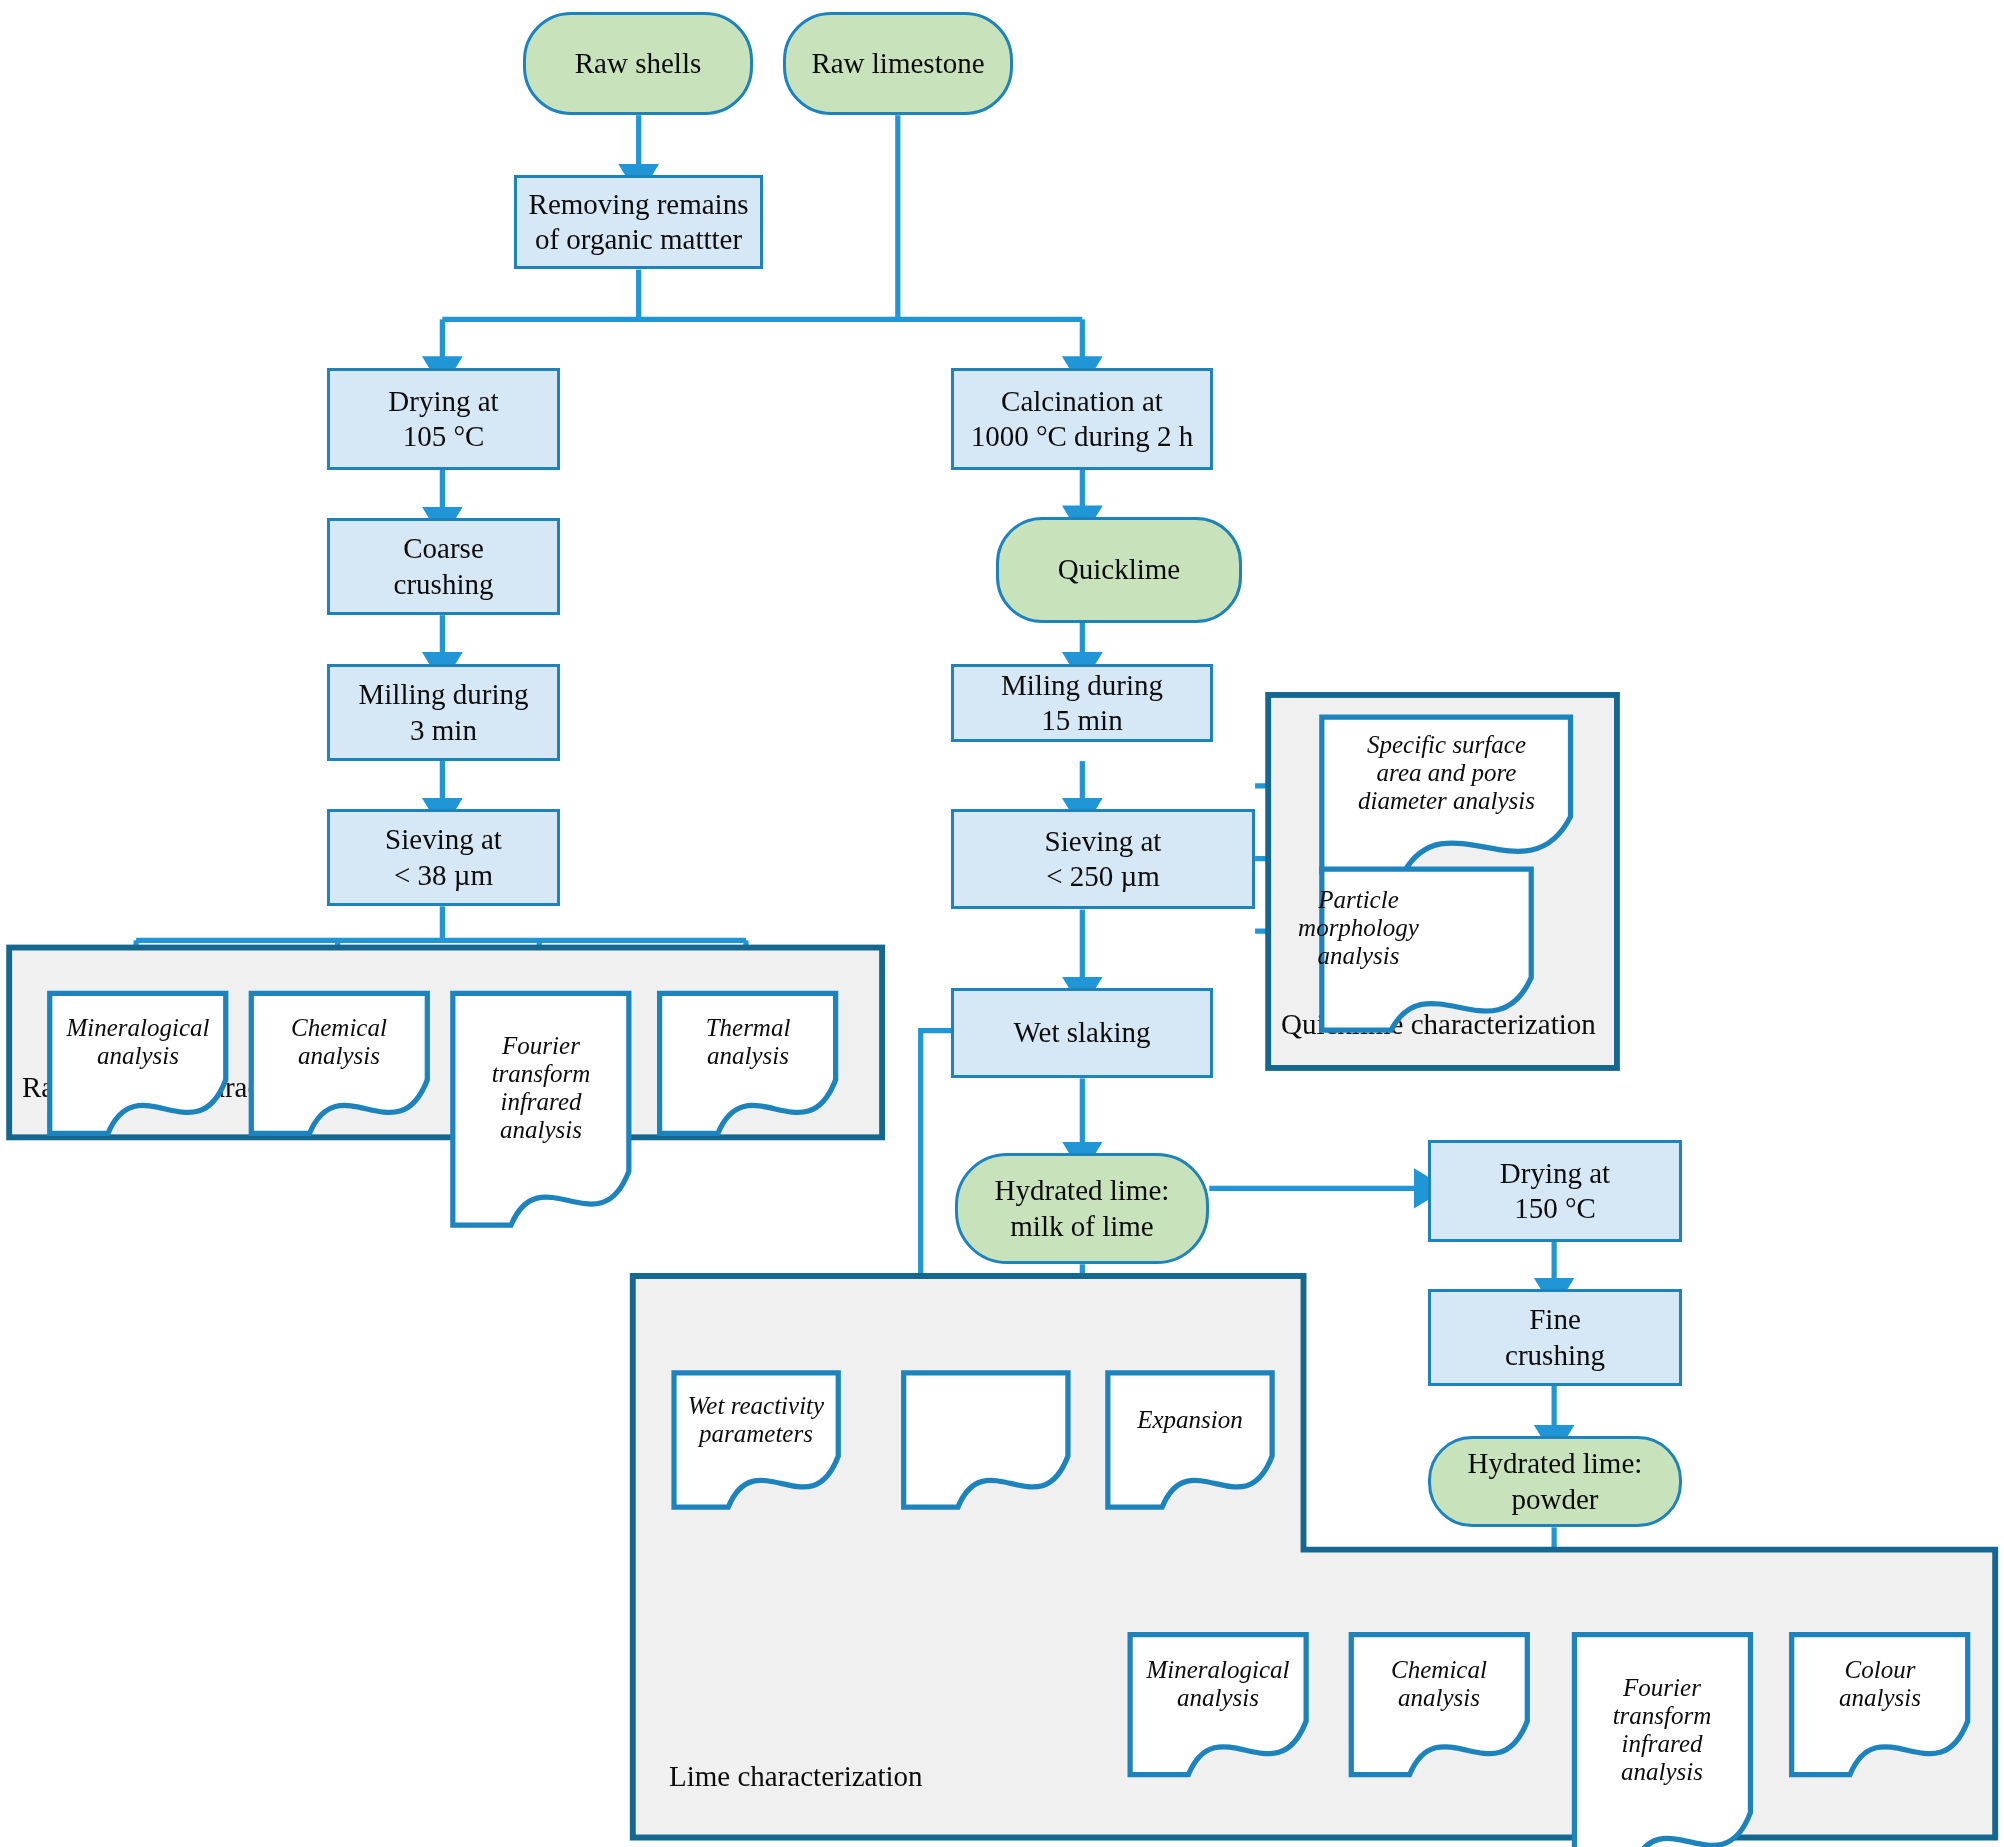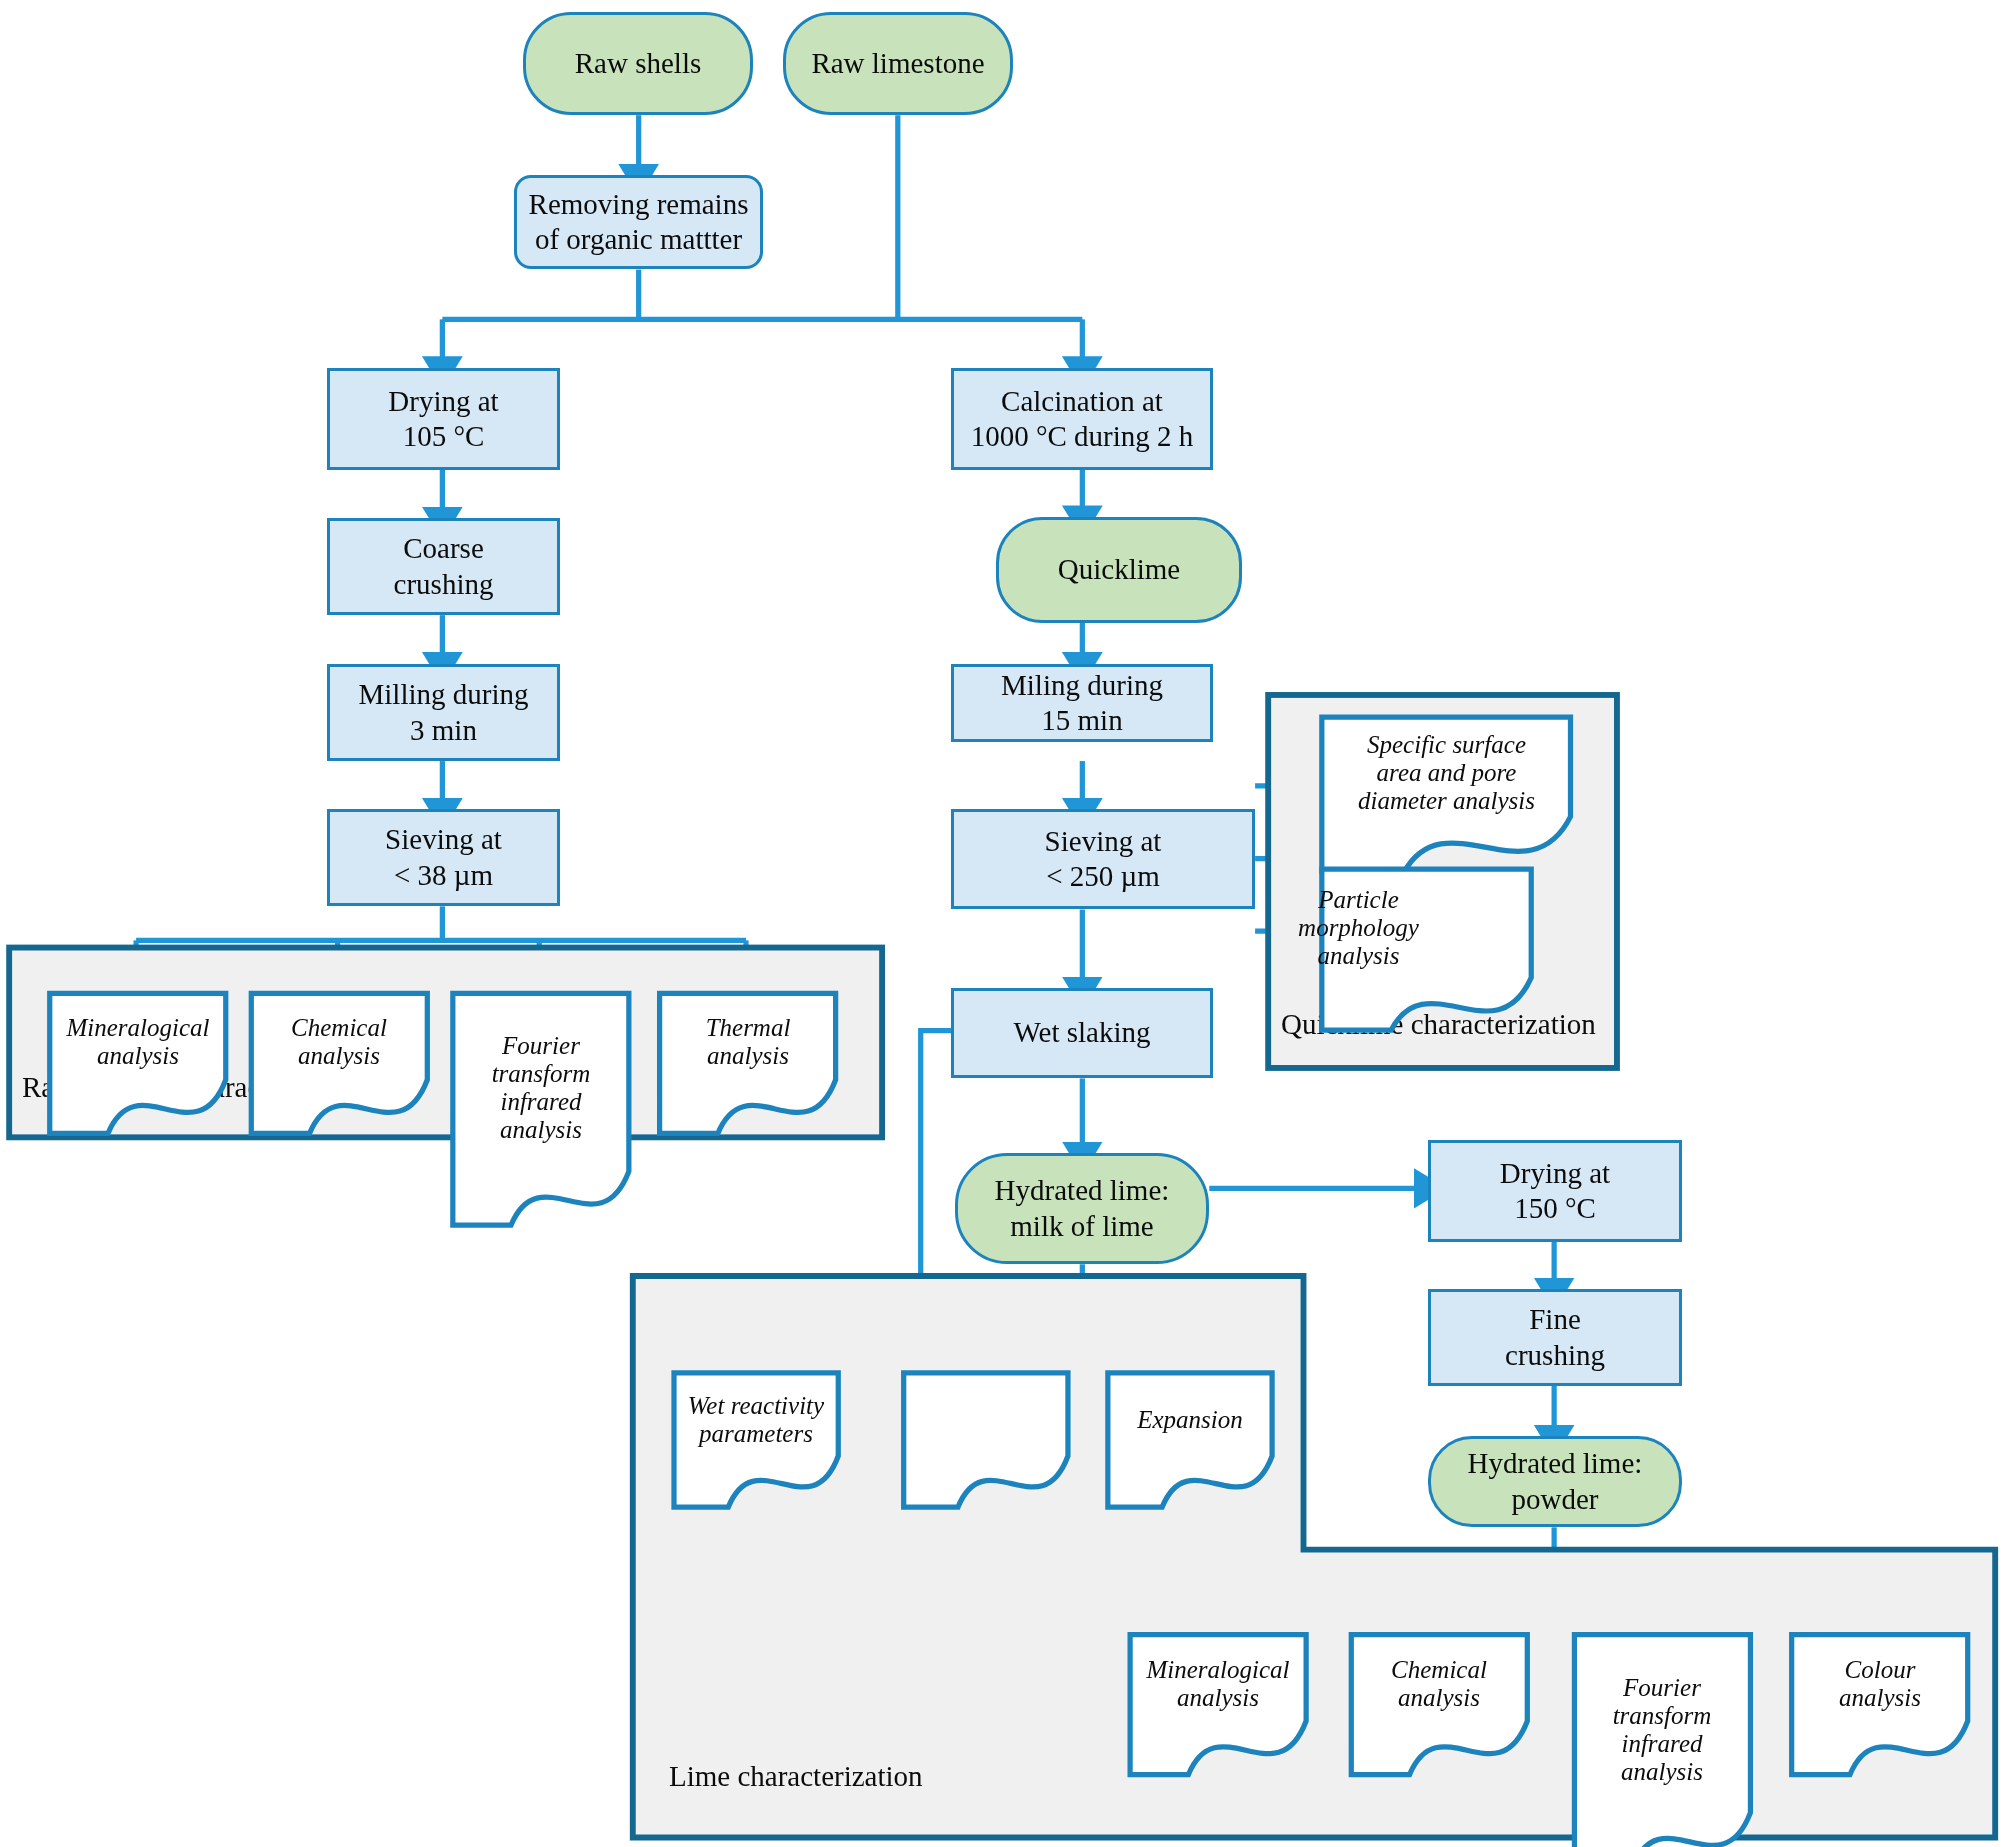--- a/index.html
+++ b/index.html
@@ -160,21 +160,21 @@
   </div>
 
   <div class="node term" style="left:955px;top:1153px;width:254px;height:111px;border-radius:52px;">
     <span class="lbl fz44">Hydrated lime:<br>milk of lime</span>
   </div>
 
   <div class="node term" style="left:1428px;top:1436px;width:254px;height:91px;border-radius:44px;">
     <span class="lbl fz44">Hydrated lime:<br>powder</span>
   </div>
 
-  <div class="node proc" style="left:514px;top:175px;width:249px;height:94px;border-radius:17px;">
+  <div class="node proc" style="left:514px;top:175px;width:249px;height:94px;">
     <span class="lbl fz44">Removing remains<br>of organic mattter</span>
   </div>
 
   <div class="node proc" style="left:327px;top:368px;width:233px;height:102px;">
     <span class="lbl fz44">Drying at<br>105 °C</span>
   </div>
 
   <div class="node proc" style="left:327px;top:518px;width:233px;height:97px;">
     <span class="lbl fz44">Coarse<br>crushing</span>
   </div>

